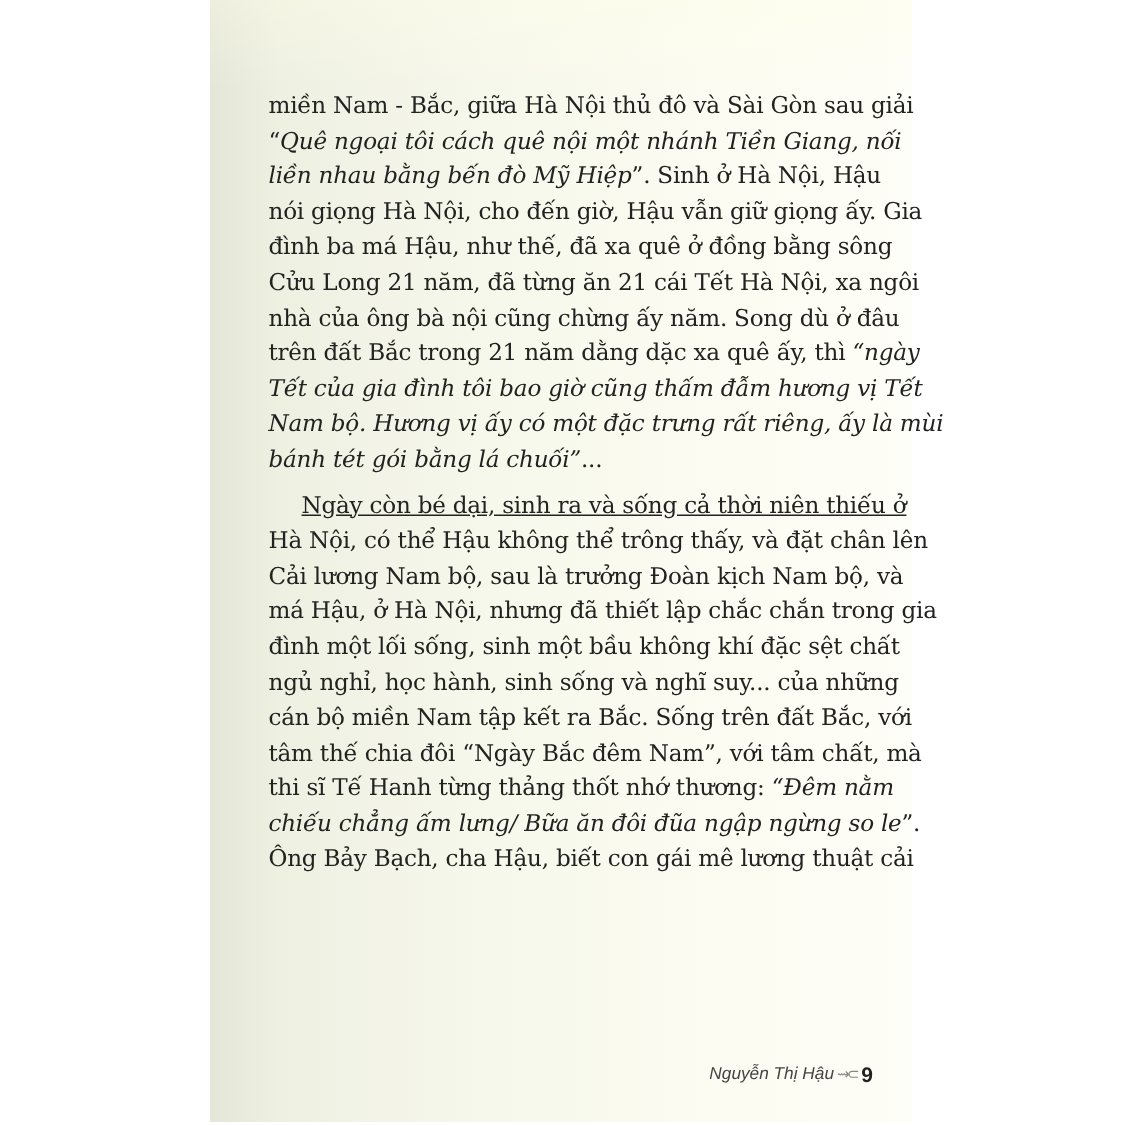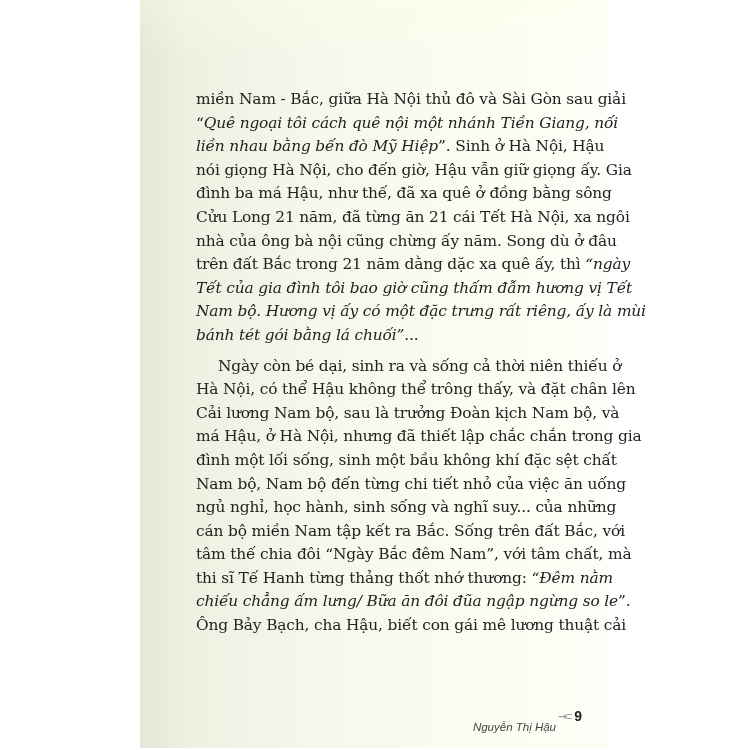--- a/index.html
+++ b/index.html
@@ -8,41 +8,40 @@
   }
   .page {
     position:absolute; left:140px; top:0; width:468px; height:748px;
     background: linear-gradient(90deg, #e4e6d8 0%, #eef0e2 10%, #f7f8ec 40%, #fcfcf2 75%, #fefef8 100%);
   }
   .page::before {
     content:""; position:absolute; left:0; top:0; right:0; height:60px;
     background: linear-gradient(180deg, rgba(255,255,230,0.35), rgba(255,255,230,0));
   }
   .text-block {
-    position:absolute; left:56px; top:59px; width:392px;
+    position:absolute; left:39px; top:59px; width:392px;
     font-family:"DejaVu Serif", "Liberation Serif", serif;
     font-size:15.4px; line-height:23.6px; color:#222220;
     letter-spacing:-0.15px;
-    margin-top:29px;
   }
   .line {
     display:block; white-space:nowrap; text-align:justify; text-align-last:justify;
     height:23.6px; overflow:visible;
   }
   .line.last { text-align-last:left; }
-  .indent { padding-left:22px; }
+  .indent { padding-left:22px;text-decoration:underline; }
   .para-gap { height:7px; }
   .it { font-style:italic; }
   .footer {
     position:absolute; left:0; right:0; top:708px; height:20px;
   }
   .footer-author {
     position:absolute; right:52px; top:2px;
     font-family:"Liberation Sans", sans-serif; font-style:italic;
-    font-size:11.5px; color:#444;margin-top:11px;
+    font-size:11.5px; color:#444;
   }
   .footer-ornament {
     position:absolute; right:37px; top:3px; font-family:"DejaVu Sans", sans-serif;
     font-size:10px; color:#888; letter-spacing:-2px;
   }
   .footer-page {
     position:absolute; right:26px; top:0px;
     font-family:"Liberation Sans", sans-serif; font-weight:bold;
     font-size:14px; color:#222;
   }
@@ -65,21 +64,20 @@
         <span class="line"><span class="it">Nam bộ. Hương vị ấy có một đặc trưng rất riêng, ấy là mùi</span></span>
         <span class="line last"><span class="it">bánh tét gói bằng lá chuối”</span><span>...</span></span>
       </div>
       <div class="para-gap"></div>
       <div>
         <span class="line indent"><span>Ngày còn bé dại, sinh ra và sống cả thời niên thiếu ở</span></span>
         <span class="line"><span>Hà Nội, có thể Hậu không thể trông thấy, và đặt chân lên</span></span>
         <span class="line"><span>Cải lương Nam bộ, sau là trưởng Đoàn kịch Nam bộ, và</span></span>
         <span class="line"><span>má Hậu, ở Hà Nội, nhưng đã thiết lập chắc chắn trong gia</span></span>
         <span class="line"><span>đình một lối sống, sinh một bầu không khí đặc sệt chất</span></span>
-        <span class="line"><span>Nam bộ, Nam bộ đến từng chi tiết nhỏ của việc ăn uống</span></span>
         <span class="line"><span>ngủ nghỉ, học hành, sinh sống và nghĩ suy... của những</span></span>
         <span class="line"><span>cán bộ miền Nam tập kết ra Bắc. Sống trên đất Bắc, với</span></span>
         <span class="line"><span>tâm thế chia đôi “Ngày Bắc đêm Nam”, với tâm chất, mà</span></span>
         <span class="line"><span>thi sĩ Tế Hanh từng thảng thốt nhớ thương: </span><span class="it">“Đêm nằm</span></span>
         <span class="line"><span class="it">chiếu chẳng ấm lưng/ Bữa ăn đôi đũa ngập ngừng so le</span><span>”.</span></span>
         <span class="line last"><span>Ông Bảy Bạch, cha Hậu, biết con gái mê lương thuật cải</span></span>
       </div>
     </div>
 
   <div class="footer">

